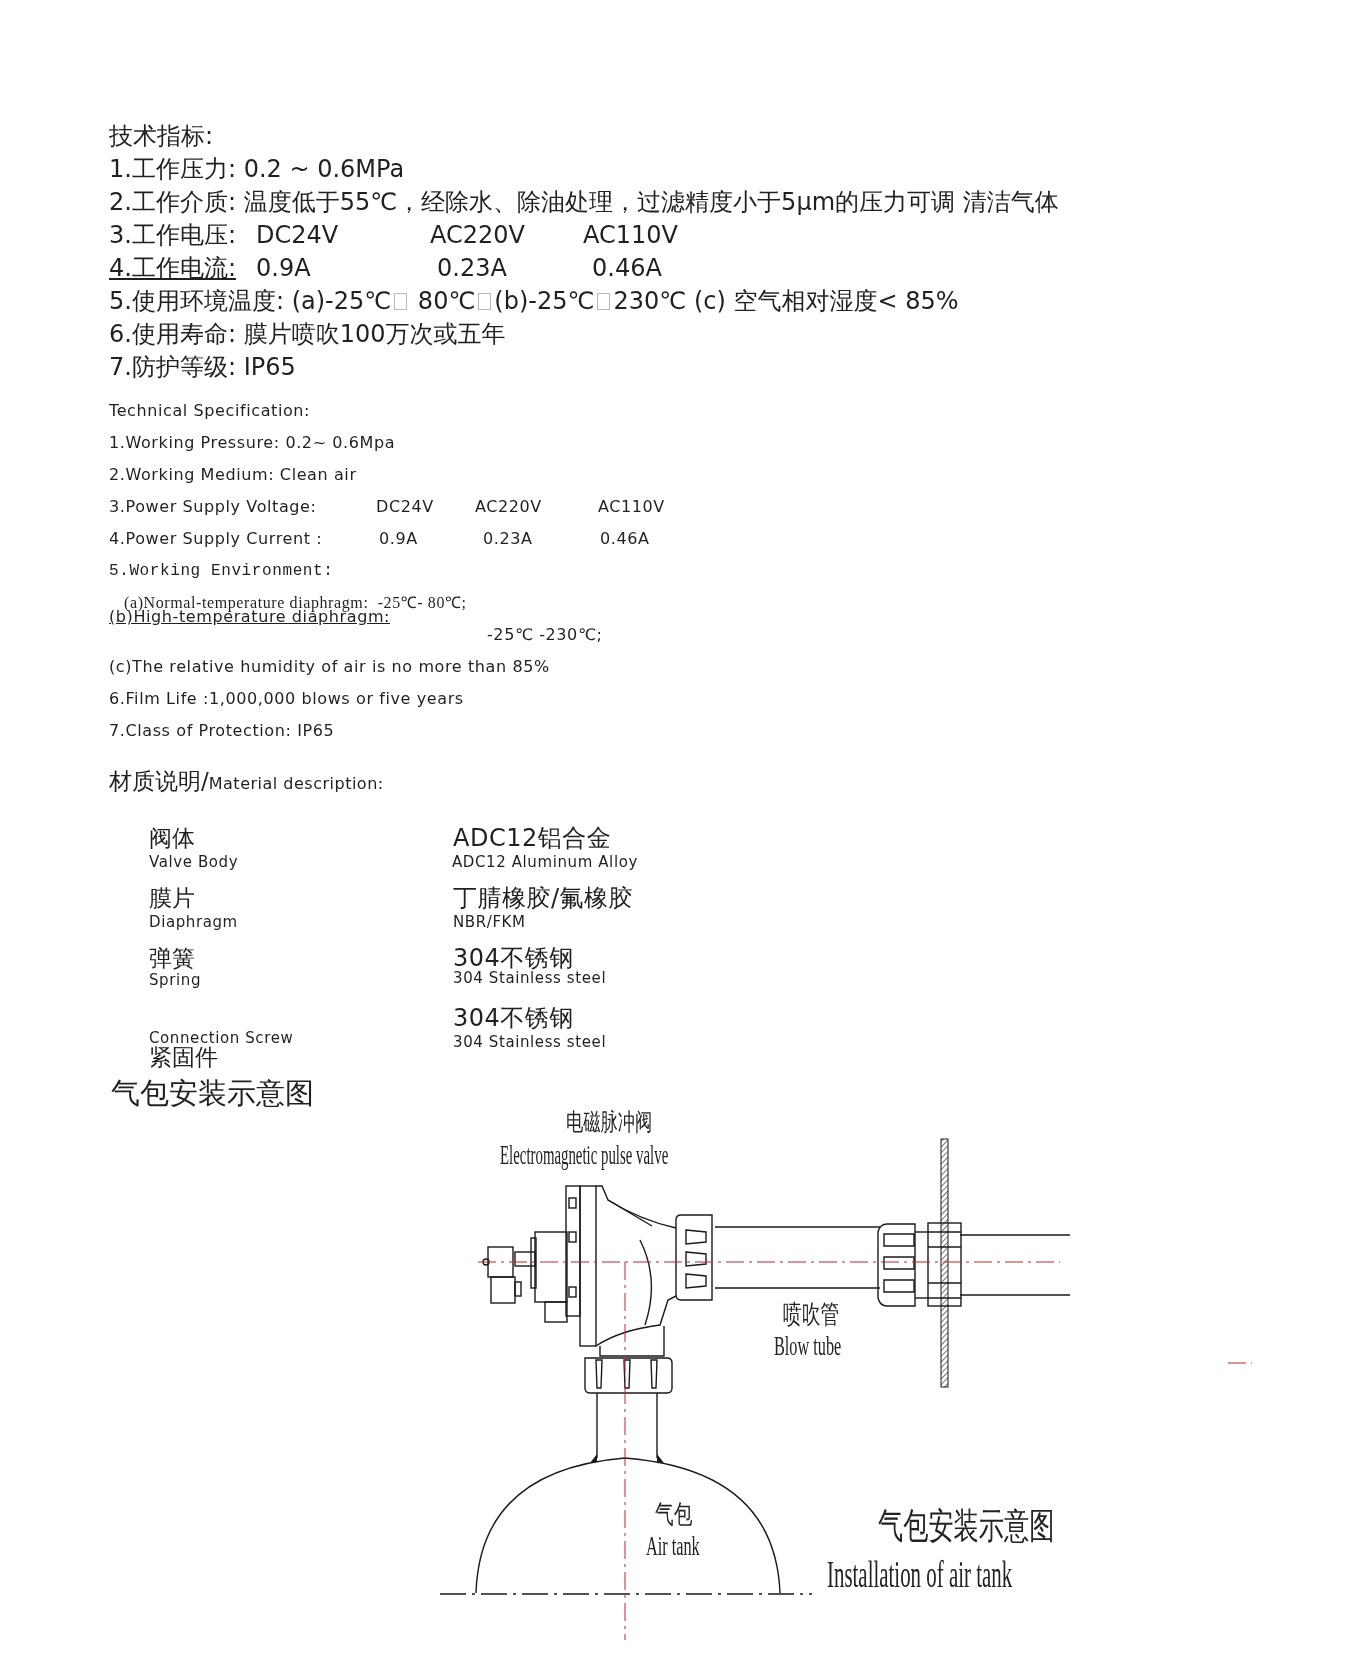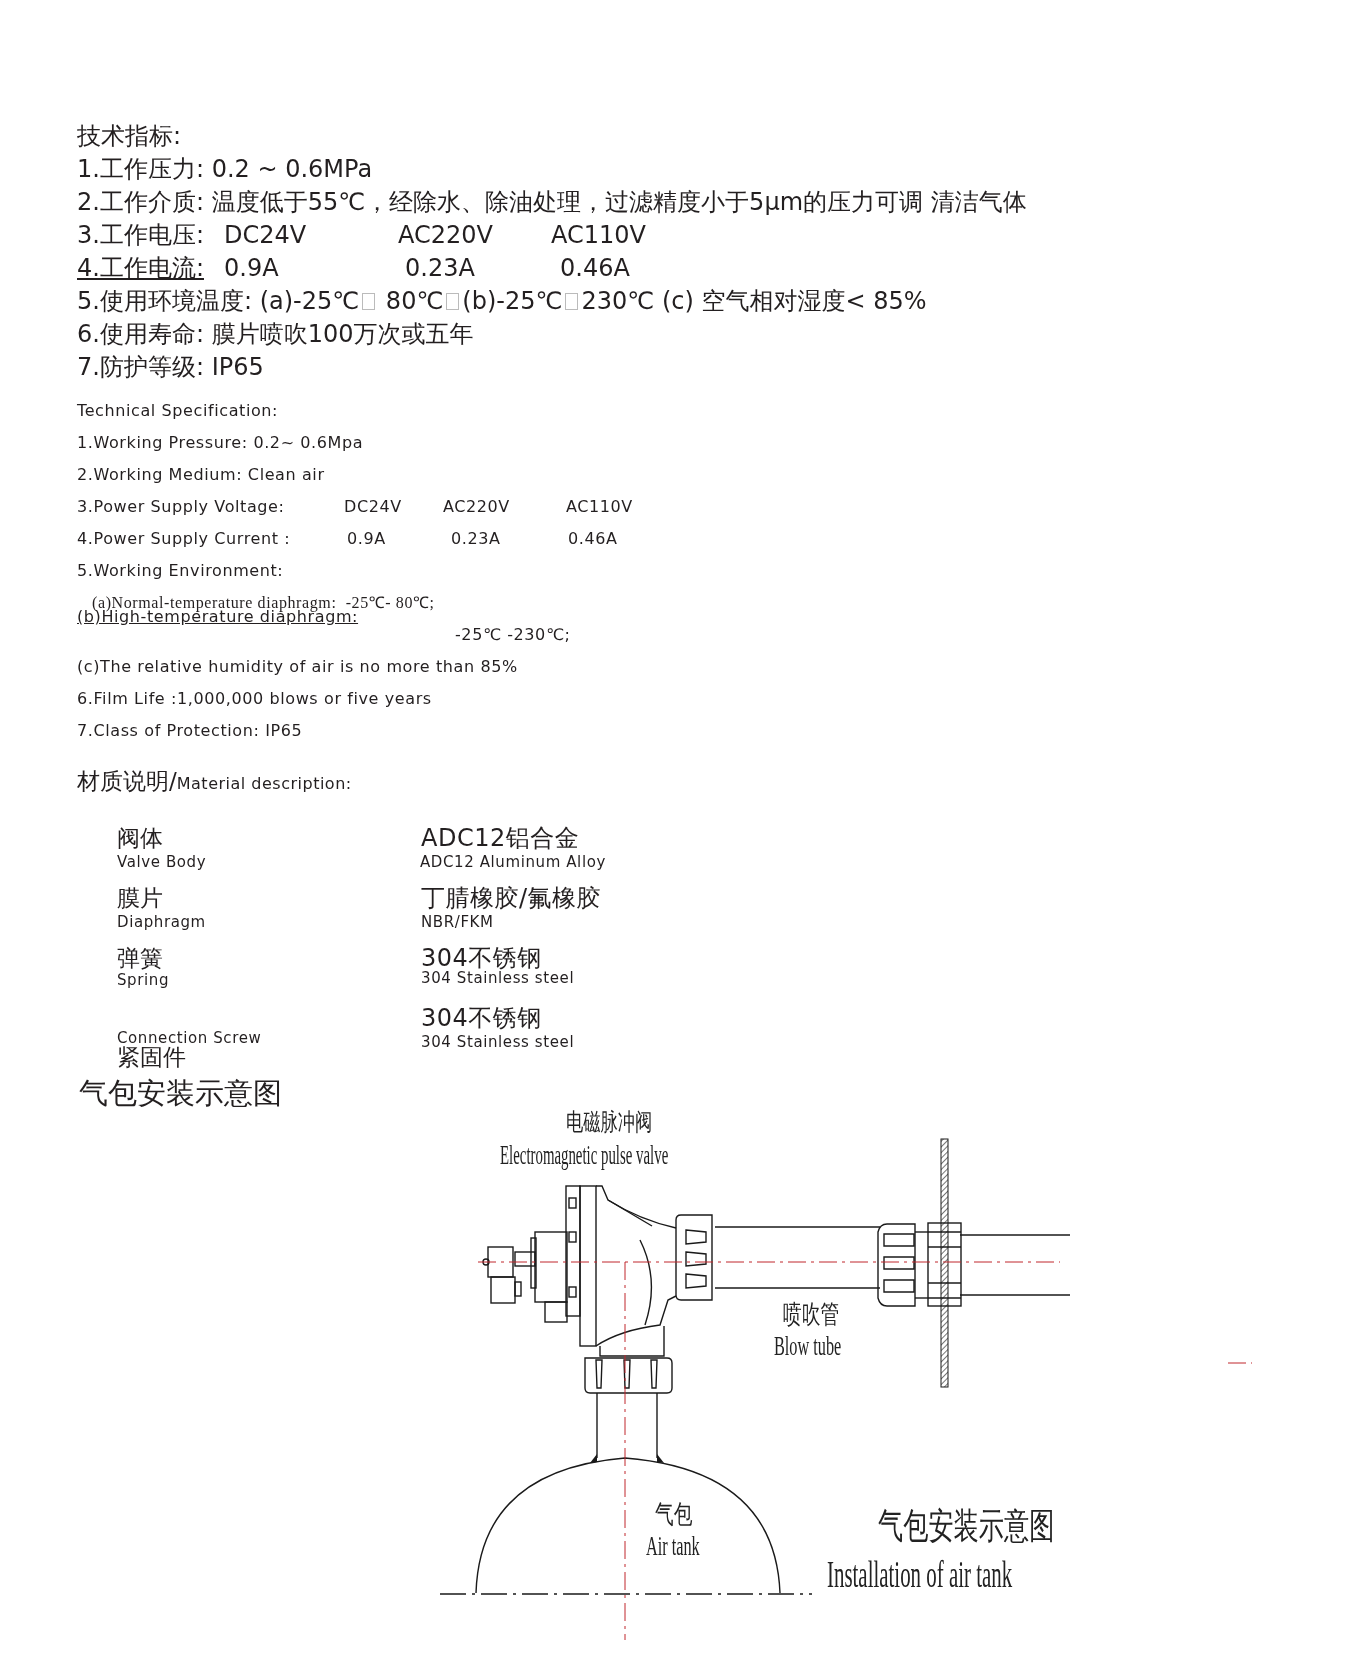--- a/index.html
+++ b/index.html
@@ -1,18 +1,18 @@
 <!DOCTYPE html>
 <html><head>
 <meta charset="utf-8">
 <style>
   html, body { margin: 0; padding: 0; background: #ffffff; }
   body { width: 1348px; height: 1657px; position: relative; overflow: hidden;
          font-family: "DejaVu Sans", "Liberation Sans", sans-serif; color: #231f20; }
-  .abs { position: absolute; white-space: pre; }
+  .abs { position: absolute; white-space: pre; margin-left: 32px; }
   .cn-line { font-size: 24px; line-height: 33px; letter-spacing: 0px; }
   .en-line { font-size: 16px; line-height: 32px; letter-spacing: 0.6px; }
   .mat-cn { font-size: 23px; line-height: 26px; }
   .mat-en { font-size: 15px; line-height: 18px; letter-spacing: 0.6px; }
   .mat-val-cn { font-size: 24px; line-height: 26px; letter-spacing: 0.5px; }
   .section-title { font-size: 29px; line-height: 34px; }
   .small-en { font-size: 16px; letter-spacing: 0.5px; }
   .sq { display: inline-block; width: 11px; height: 15px; border: 1px solid #bbb; vertical-align: -1px; margin: 0 3px; }
   .cad { font-family: "Liberation Serif", "DejaVu Serif", serif; color: #222; position: absolute; white-space: pre; transform-origin: left top; }
   svg { position: absolute; left: 0; top: 0; }
@@ -52,21 +52,21 @@
   <div class="abs en-line" style="left:77px;top:491px;">3.Power Supply Voltage:</div>
   <div class="abs en-line" style="left:344px;top:491px;">DC24V</div>
   <div class="abs en-line" style="left:443px;top:491px;">AC220V</div>
   <div class="abs en-line" style="left:566px;top:491px;">AC110V</div>
 
   <div class="abs en-line" style="left:77px;top:523px;">4.Power Supply Current :</div>
   <div class="abs en-line" style="left:347px;top:523px;">0.9A</div>
   <div class="abs en-line" style="left:451px;top:523px;">0.23A</div>
   <div class="abs en-line" style="left:568px;top:523px;">0.46A</div>
 
-  <div class="abs en-line" style="left:77px;top:555px;">5.Working Environment:</div>
+  <div class="abs en-line" style="left:77px;top:555px;font-family:Liberation Mono, monospace;">5.Working Environment:</div>
   <div class="abs en-line" style="left:92px;top:587px;font-family:Liberation Serif, serif;">(a)Normal-temperature diaphragm:  -25℃- 80℃;</div>
   <div class="abs en-line" style="left:77px;top:601px;text-decoration:underline;">(b)High-temperature diaphragm:</div>
   <div class="abs en-line" style="left:455px;top:619px;">-25℃ -230℃;</div>
   <div class="abs en-line" style="left:77px;top:651px;">(c)The relative humidity of air is no more than 85%</div>
   <div class="abs en-line" style="left:77px;top:683px;">6.Film Life :1,000,000 blows or five years</div>
   <div class="abs en-line" style="left:77px;top:715px;">7.Class of Protection: IP65</div>
 </div>
 
 <div>
   <div class="abs" style="left:77px;top:766px;"><span style="font-size:23px;">材质说明/</span><span class="small-en">Material description:</span></div>

